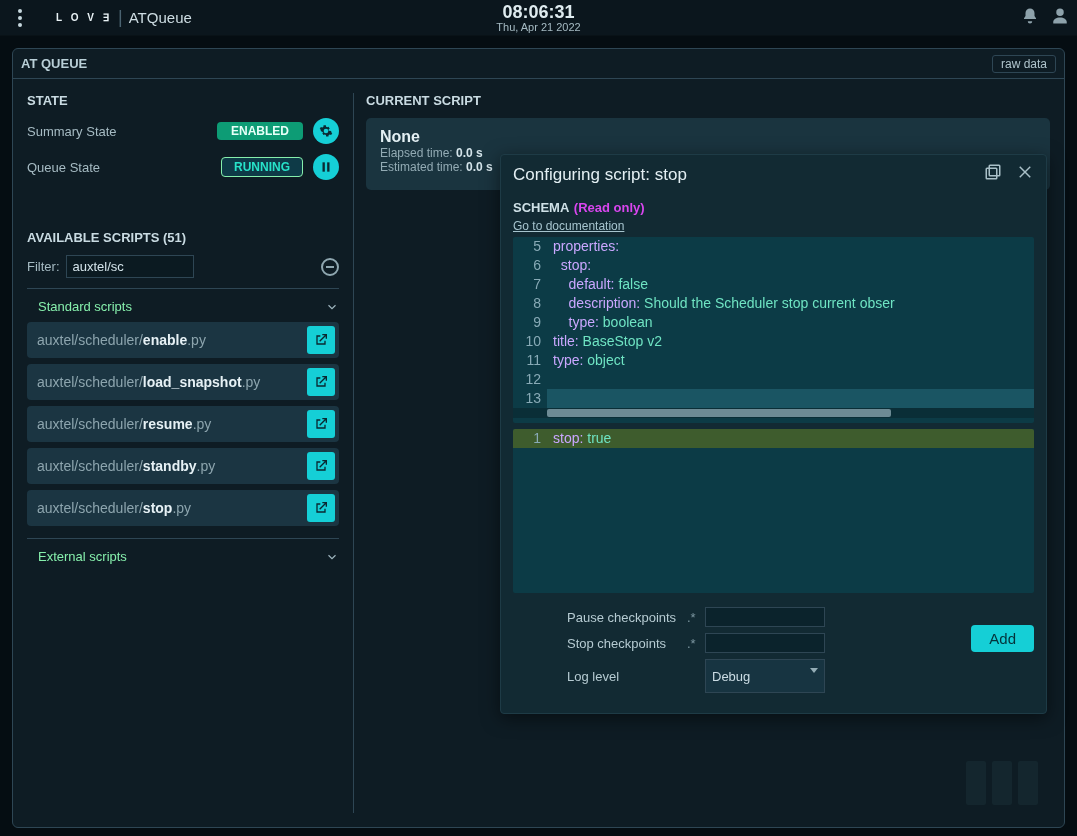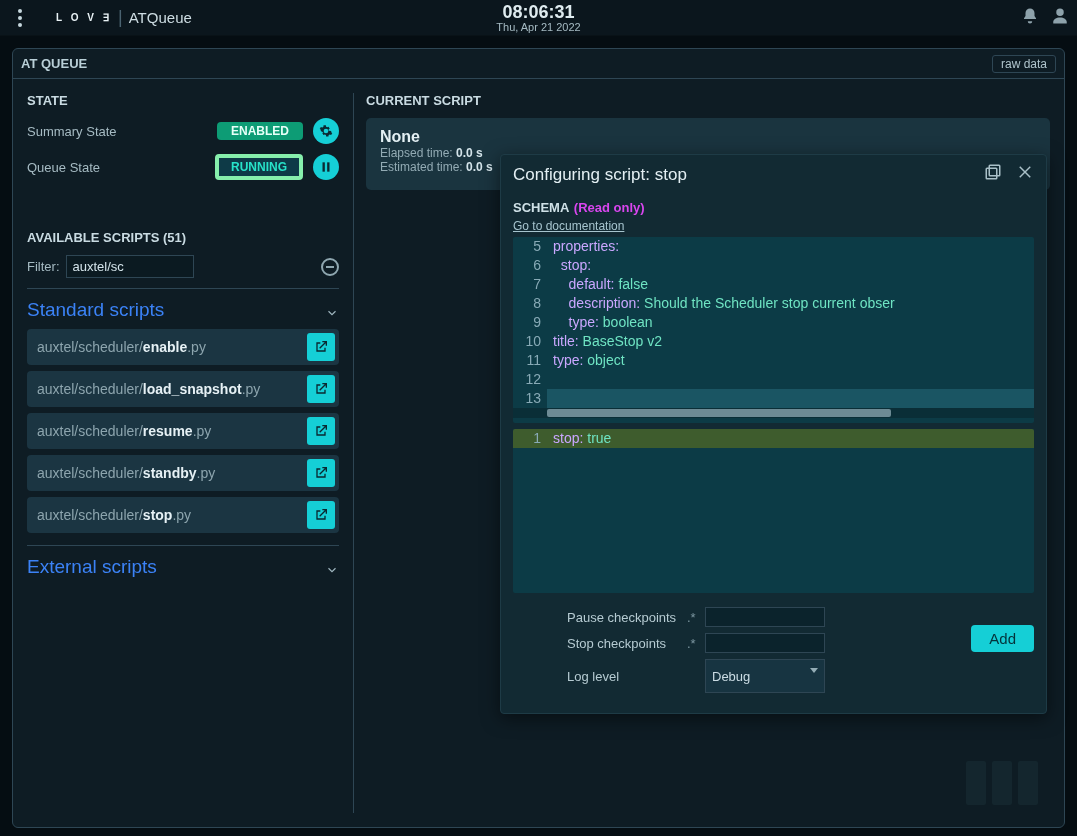--- a/index.html
+++ b/index.html
@@ -43,36 +43,36 @@
   .body{display:flex;height:calc(100% - 30px);}
   .leftcol{width:340px;padding:14px 14px 0 14px;}
   .divider{width:1px;background:var(--border);margin:14px 0;}
   .rightcol{flex:1;padding:14px 14px 0 12px;position:relative;}
   
   .blk-title{font-weight:700;color:#c9dbe2;font-size:13px;margin-bottom:10px;}
   .state-row{display:flex;align-items:center;font-size:13px;color:#a6bbc3;margin-bottom:10px;justify-content:center;}
   .state-row .lbl{flex:1;}
   .pill{padding:2px 14px;border-radius:4px;font-size:12px;font-weight:600;}
   .pill.enabled{background:#0d9c75;color:#e7fff8;}
-  .pill.running{background:#0e3a47;color:#27e3c9;border:4px solid #86efac;padding:2px 12px;}
+  .pill.running{background:#0e3a47;color:#27e3c9;border:1px solid #86efac;padding:2px 12px;}
   .roundbtn{width:26px;height:26px;border-radius:50%;background:var(--accent);margin-left:10px;display:flex;align-items:center;justify-content:center;cursor:pointer;}
   .roundbtn svg{width:14px;height:14px;fill:#0b2a33;}
   
   .cs-box{background:#1a343f;border-radius:5px;padding:10px 14px;margin-top:6px;height:72px;}
   .cs-title{color:#e3eff3;font-weight:600;font-size:16px;}
   .cs-line{font-size:12px;color:#93abb4;}
   .cs-line b{color:#d4e4ea;font-weight:600;}
   
   .avail{margin-top:50px;}
   .filter-row{display:flex;align-items:center;font-size:13px;color:#a6bbc3;margin:6px 0 10px;}
   .filter-row input{background:#0b1a21;border:1px solid var(--border);color:#d4e4ea;padding:3px 6px;width:128px;margin-left:6px;font-size:13px;}
   .minus{margin-left:auto;width:18px;height:18px;border:2px solid #8fa7b0;border-radius:50%;position:relative;cursor:pointer;}
   .minus::after{content:"";position:absolute;left:3px;right:3px;top:6px;height:2px;background:#8fa7b0;}
   .section{border-top:1px solid var(--border);padding:10px 0 6px;}
-  .section .head{display:flex;align-items:center;color:#3b82f6;font-size:19px;cursor:pointer;margin-bottom:8px;}
+  .section .head{display:flex;align-items:center;color:#86efac;font-size:13px;cursor:pointer;margin-bottom:8px;margin-left:11px;}
   .chev{margin-left:auto;width:14px;height:14px;}
   .chev svg{width:14px;height:14px;stroke:#9fb6bf;fill:none;stroke-width:2;}
   .script-item{background:#1b3542;border-radius:4px;height:36px;display:flex;align-items:center;padding:0 4px 0 10px;margin-bottom:6px;font-size:14px;}
   .script-item .path{color:#8da5ae;}
   .script-item .name{color:#e6f1f5;font-weight:600;}
   .script-item .launch{margin-left:auto;width:28px;height:28px;border-radius:3px;background:var(--accent);display:flex;align-items:center;justify-content:center;cursor:pointer;}
   .script-item .launch svg{width:16px;height:16px;fill:#0a2831;}
   
   .modal{position:absolute;left:500px;top:154px;right:30px;background:#122a33;border:1px solid #1e3b46;border-radius:4px;box-shadow:0 4px 18px rgba(0,0,0,.5);z-index:10;}
   .modal-head{display:flex;align-items:center;padding:8px 12px;font-size:17px;color:#e3eff3;}

